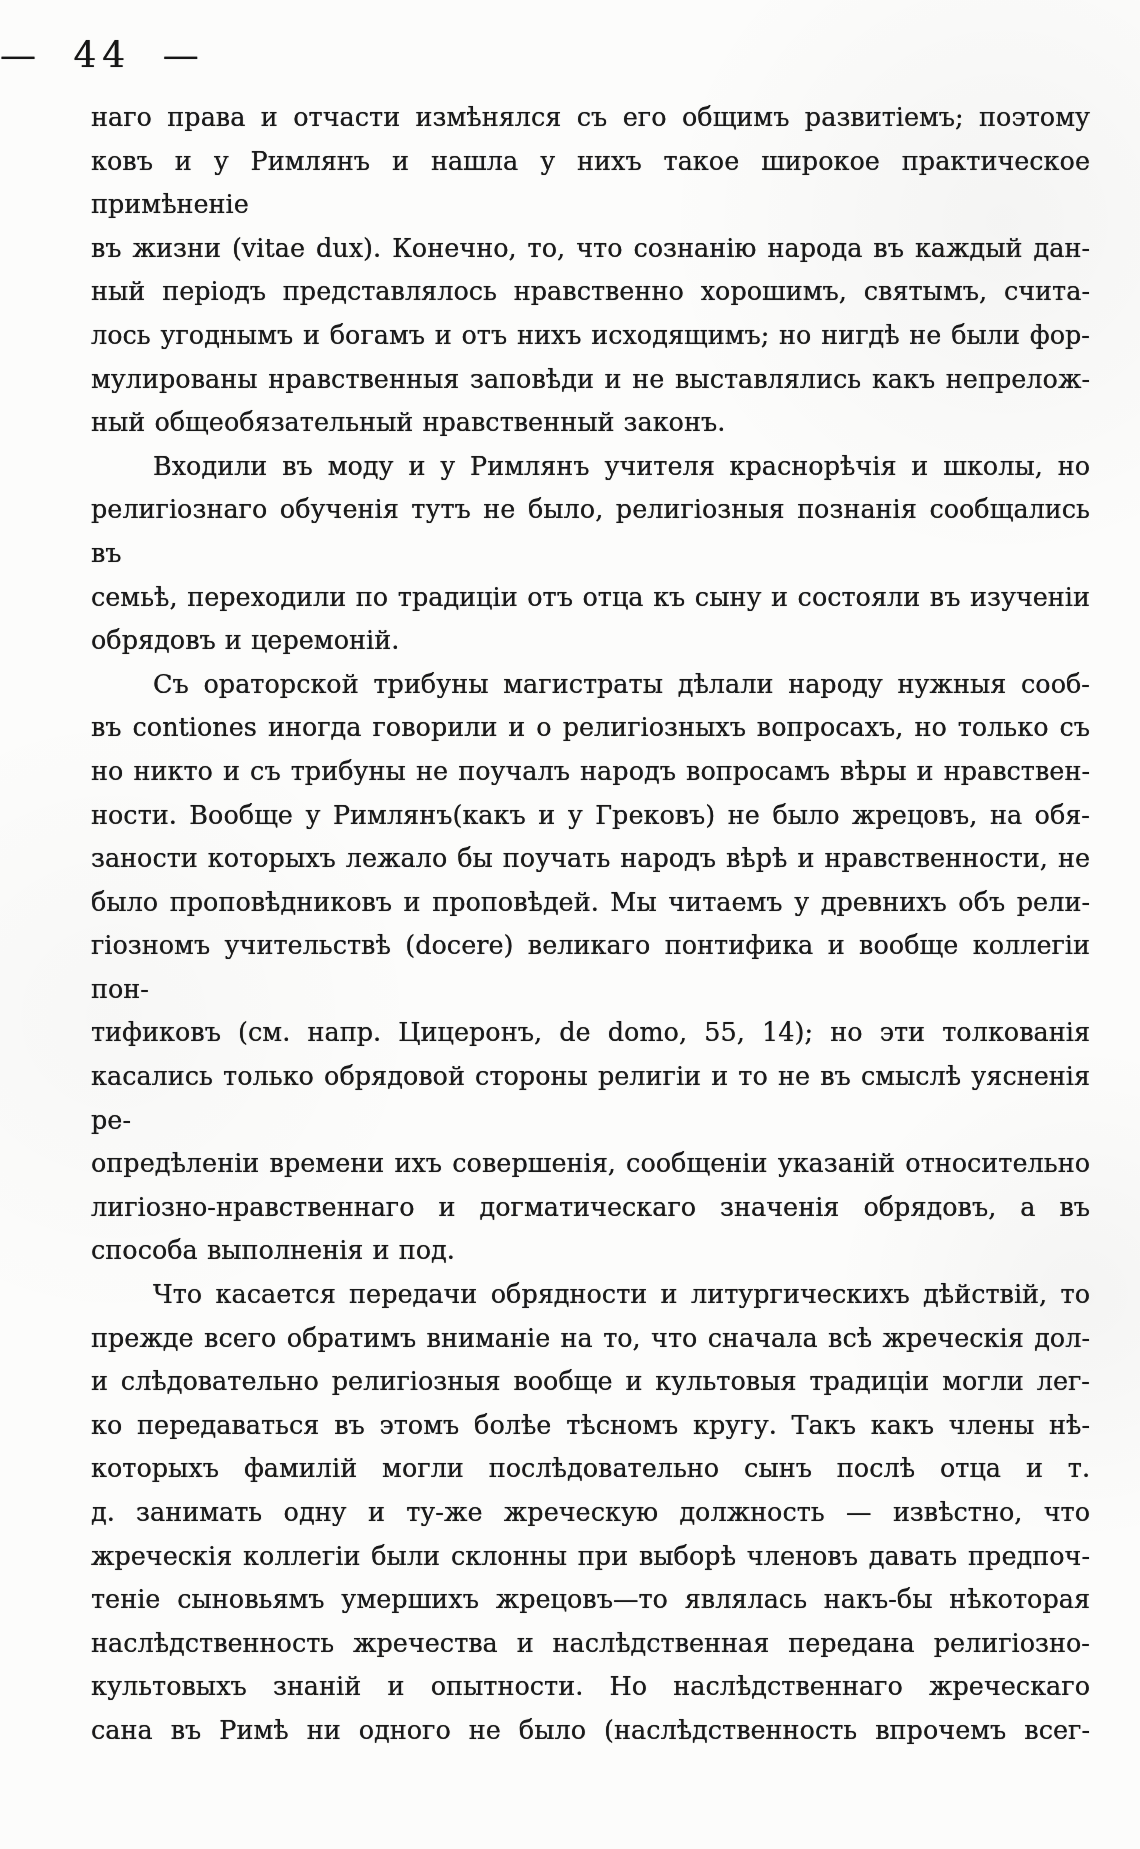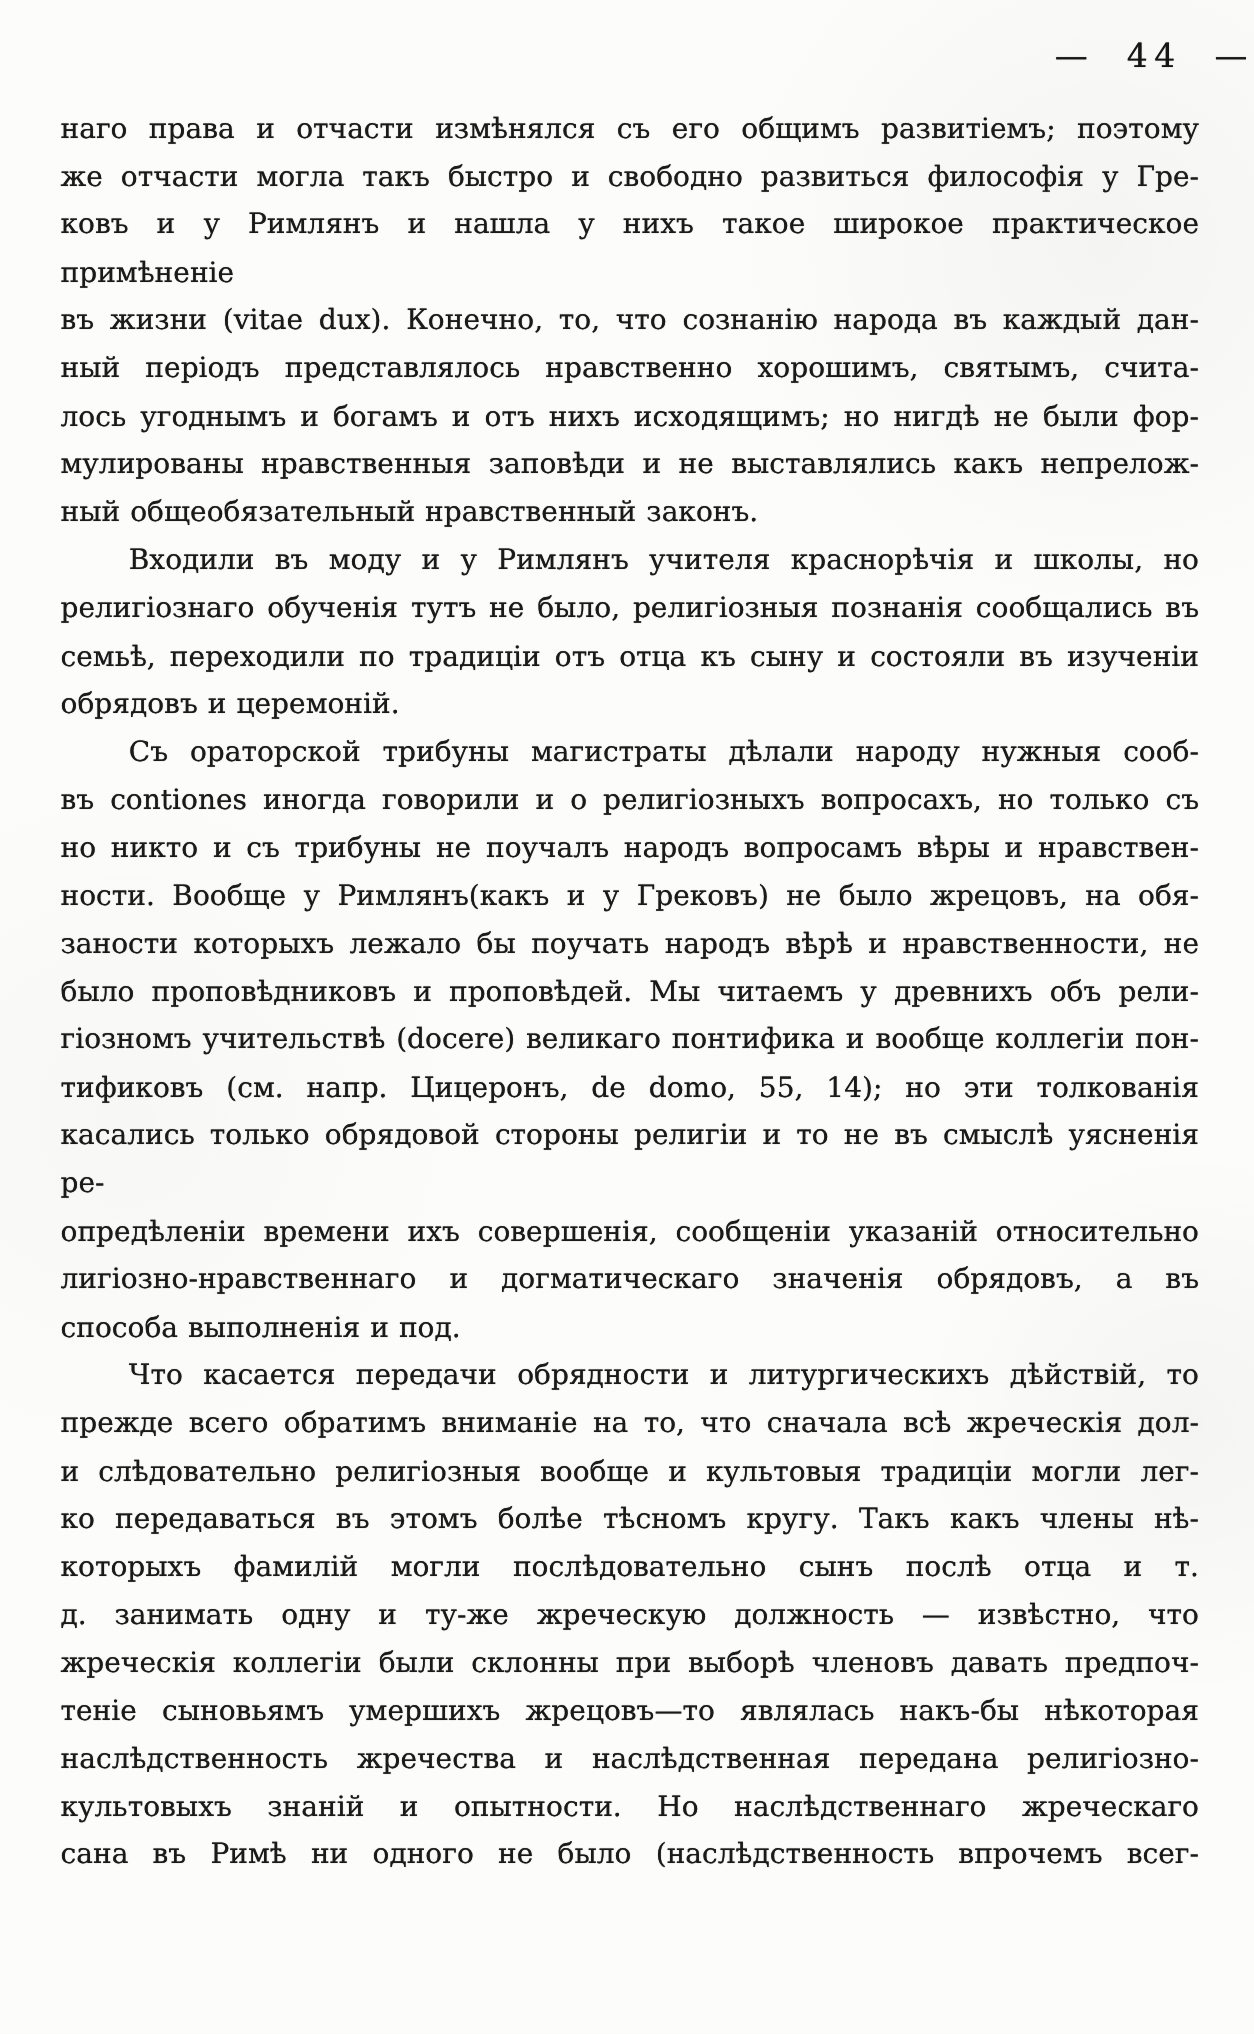--- a/index.html
+++ b/index.html
@@ -26,22 +26,22 @@
       radial-gradient(circle at 88% 12%, rgba(0,0,0,0.03), transparent 18%),
       radial-gradient(circle at 10% 55%, rgba(0,0,0,0.02), transparent 22%),
       radial-gradient(circle at 95% 70%, rgba(0,0,0,0.03), transparent 15%);
     pointer-events: none;
   }
   .page-number {
     position: absolute;
     top: 34px;
     left: 0;
     width: 100%;
-    text-align: right;
-    font-size: 30px;
+    text-align: left;
+    font-size: 36px;
     letter-spacing: 6px;
     word-spacing: 14px;
     color: #161616;
     text-shadow: 0 0 0.7px rgba(0,0,0,0.75);
   }
   .text-body {
     position: absolute;
     top: 96px;
     left: 55px;
     width: 1035px;
@@ -50,37 +50,37 @@
     margin: 0;
   }
   .line {
     font-size: 25.5px;
     line-height: 43.6px;
     white-space: normal;
     text-align: justify;
     text-align-last: justify;
     word-spacing: 1px;
     text-shadow: 0 0 0.7px rgba(10,10,10,0.8);
+    margin-left: 36px;
   }
   .line.indent {
     padding-left: 62px;
   }
   .line.short {
     text-align-last: left;
   }
 </style>
 </head>
 <body>
 
 <div class="page">
   <div class="page-number">— 44 —</div>
   <div class="text-body">
       <div class="paragraph">
         <div class="line">наго права и отчасти измѣнялся съ его общимъ развитіемъ; поэтому</div>
-        <div class="line">же отчасти могла такъ быстро и свободно развиться философія у Гре-</div>
         <div class="line">ковъ и у Римлянъ и нашла у нихъ такое широкое практическое примѣненіе</div>
         <div class="line">въ жизни (vitae dux). Конечно, то, что сознанію народа въ каждый дан-</div>
         <div class="line">ный періодъ представлялось нравственно хорошимъ, святымъ, счита-</div>
         <div class="line">лось угоднымъ и богамъ и отъ нихъ исходящимъ; но нигдѣ не были фор-</div>
         <div class="line">мулированы нравственныя заповѣди и не выставлялись какъ непрелож-</div>
         <div class="line short">ный общеобязательный нравственный законъ.</div>
       </div>
       <div class="paragraph">
         <div class="line indent">Входили въ моду и у Римлянъ учителя краснорѣчія и школы, но</div>
         <div class="line">религіознаго обученія тутъ не было, религіозныя познанія сообщались въ</div>

